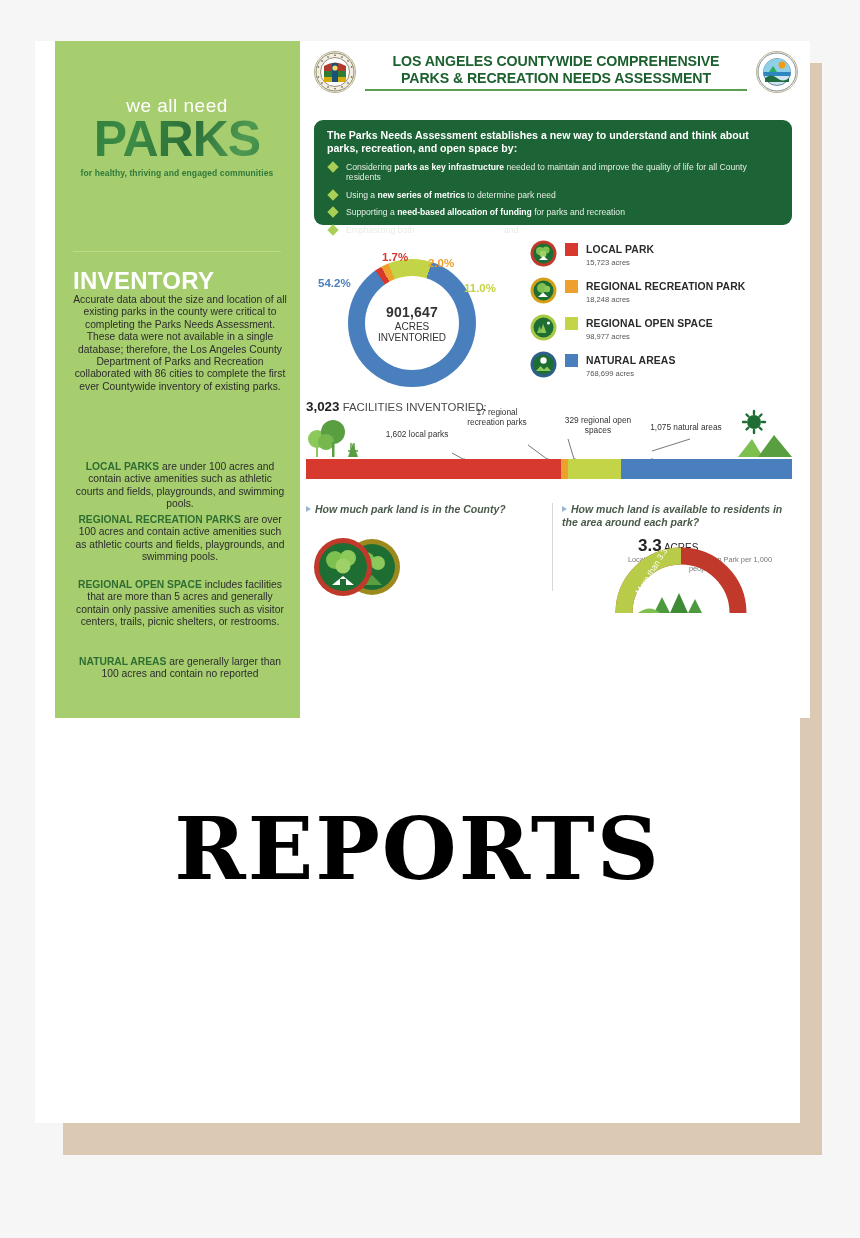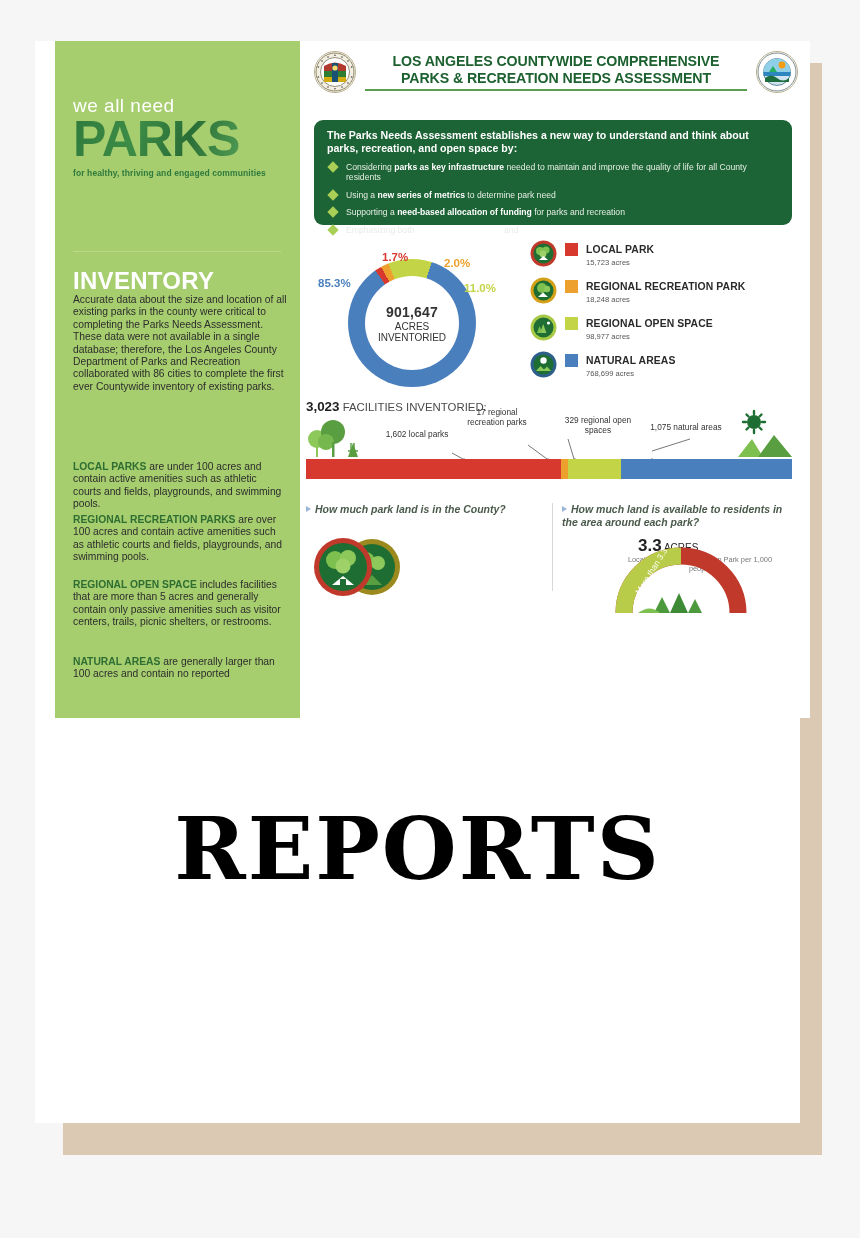--- a/index.html
+++ b/index.html
@@ -21,20 +21,21 @@
   }
   
   #infographic{
     position:absolute;left:20px;top:0px;width:755px;height:677px;
     background:#ffffff;overflow:hidden;
   }
   
   #green-col{
     position:absolute;left:0;top:0;width:246px;height:677px;
     background:#a6cd6e;
+    text-align:center;
   }
   .logo-box{position:absolute;left:18px;top:55px;width:208px;}
   .logo-weall{
     font-size:19px;color:#ffffff;letter-spacing:.5px;line-height:1;
     font-weight:400;
   }
   .logo-parks{
     font-size:50px;font-weight:bold;color:#2f7a3d;line-height:.95;
     letter-spacing:-1px;margin-top:1px;
     background:linear-gradient(110deg,#2f7a3d 0%,#3c8c46 30%,#2a6e37 55%,#4e9a52 80%,#2f7a3d 100%);
@@ -264,23 +265,23 @@
 
       <div id="donut-wrap">
         <div id="donut" style="background: conic-gradient(from 18deg, rgb(74, 127, 189) 0deg, rgb(74, 127, 189) 307.08deg, rgb(216, 57, 47) 307.08deg, rgb(216, 57, 47) 313.2deg, rgb(237, 160, 46) 313.2deg, rgb(237, 160, 46) 320.4deg, rgb(195, 213, 70) 320.4deg, rgb(195, 213, 70) 360deg);"></div>
         <div id="donut-hole">
           <div id="donut-hole-inner">
             <div id="donut-num">901,647</div>
             <div id="donut-l1">ACRES</div>
             <div id="donut-l2">INVENTORIED</div>
           </div>
         </div>
-        <span class="pct" style="left:-6px;top:36px;color:#4a7fbd;">85.3%</span>
+        <span class="pct" style="left:-6px;top:36px;color:#4a7fbd;">54.2%</span>
         <span class="pct" style="left:58px;top:10px;color:#d8392f;">1.7%</span>
-        <span class="pct" style="left:120px;top:16px;color:#eda02e;">2.0%</span>
+        <span class="pct" style="left:104px;top:16px;color:#eda02e;">2.0%</span>
         <span class="pct" style="left:140px;top:41px;color:#c3d546;">11.0%</span>
       </div>
 
       <div id="legend">
 
         <div class="lg-row">
           <span class="lg-badge">
             <svg width="27" height="27" viewBox="0 0 27 27">
               <circle cx="13.5" cy="13.5" r="13" fill="#c0392b"></circle>
               <circle cx="13.5" cy="13.5" r="10" fill="#1e6e33"></circle>

